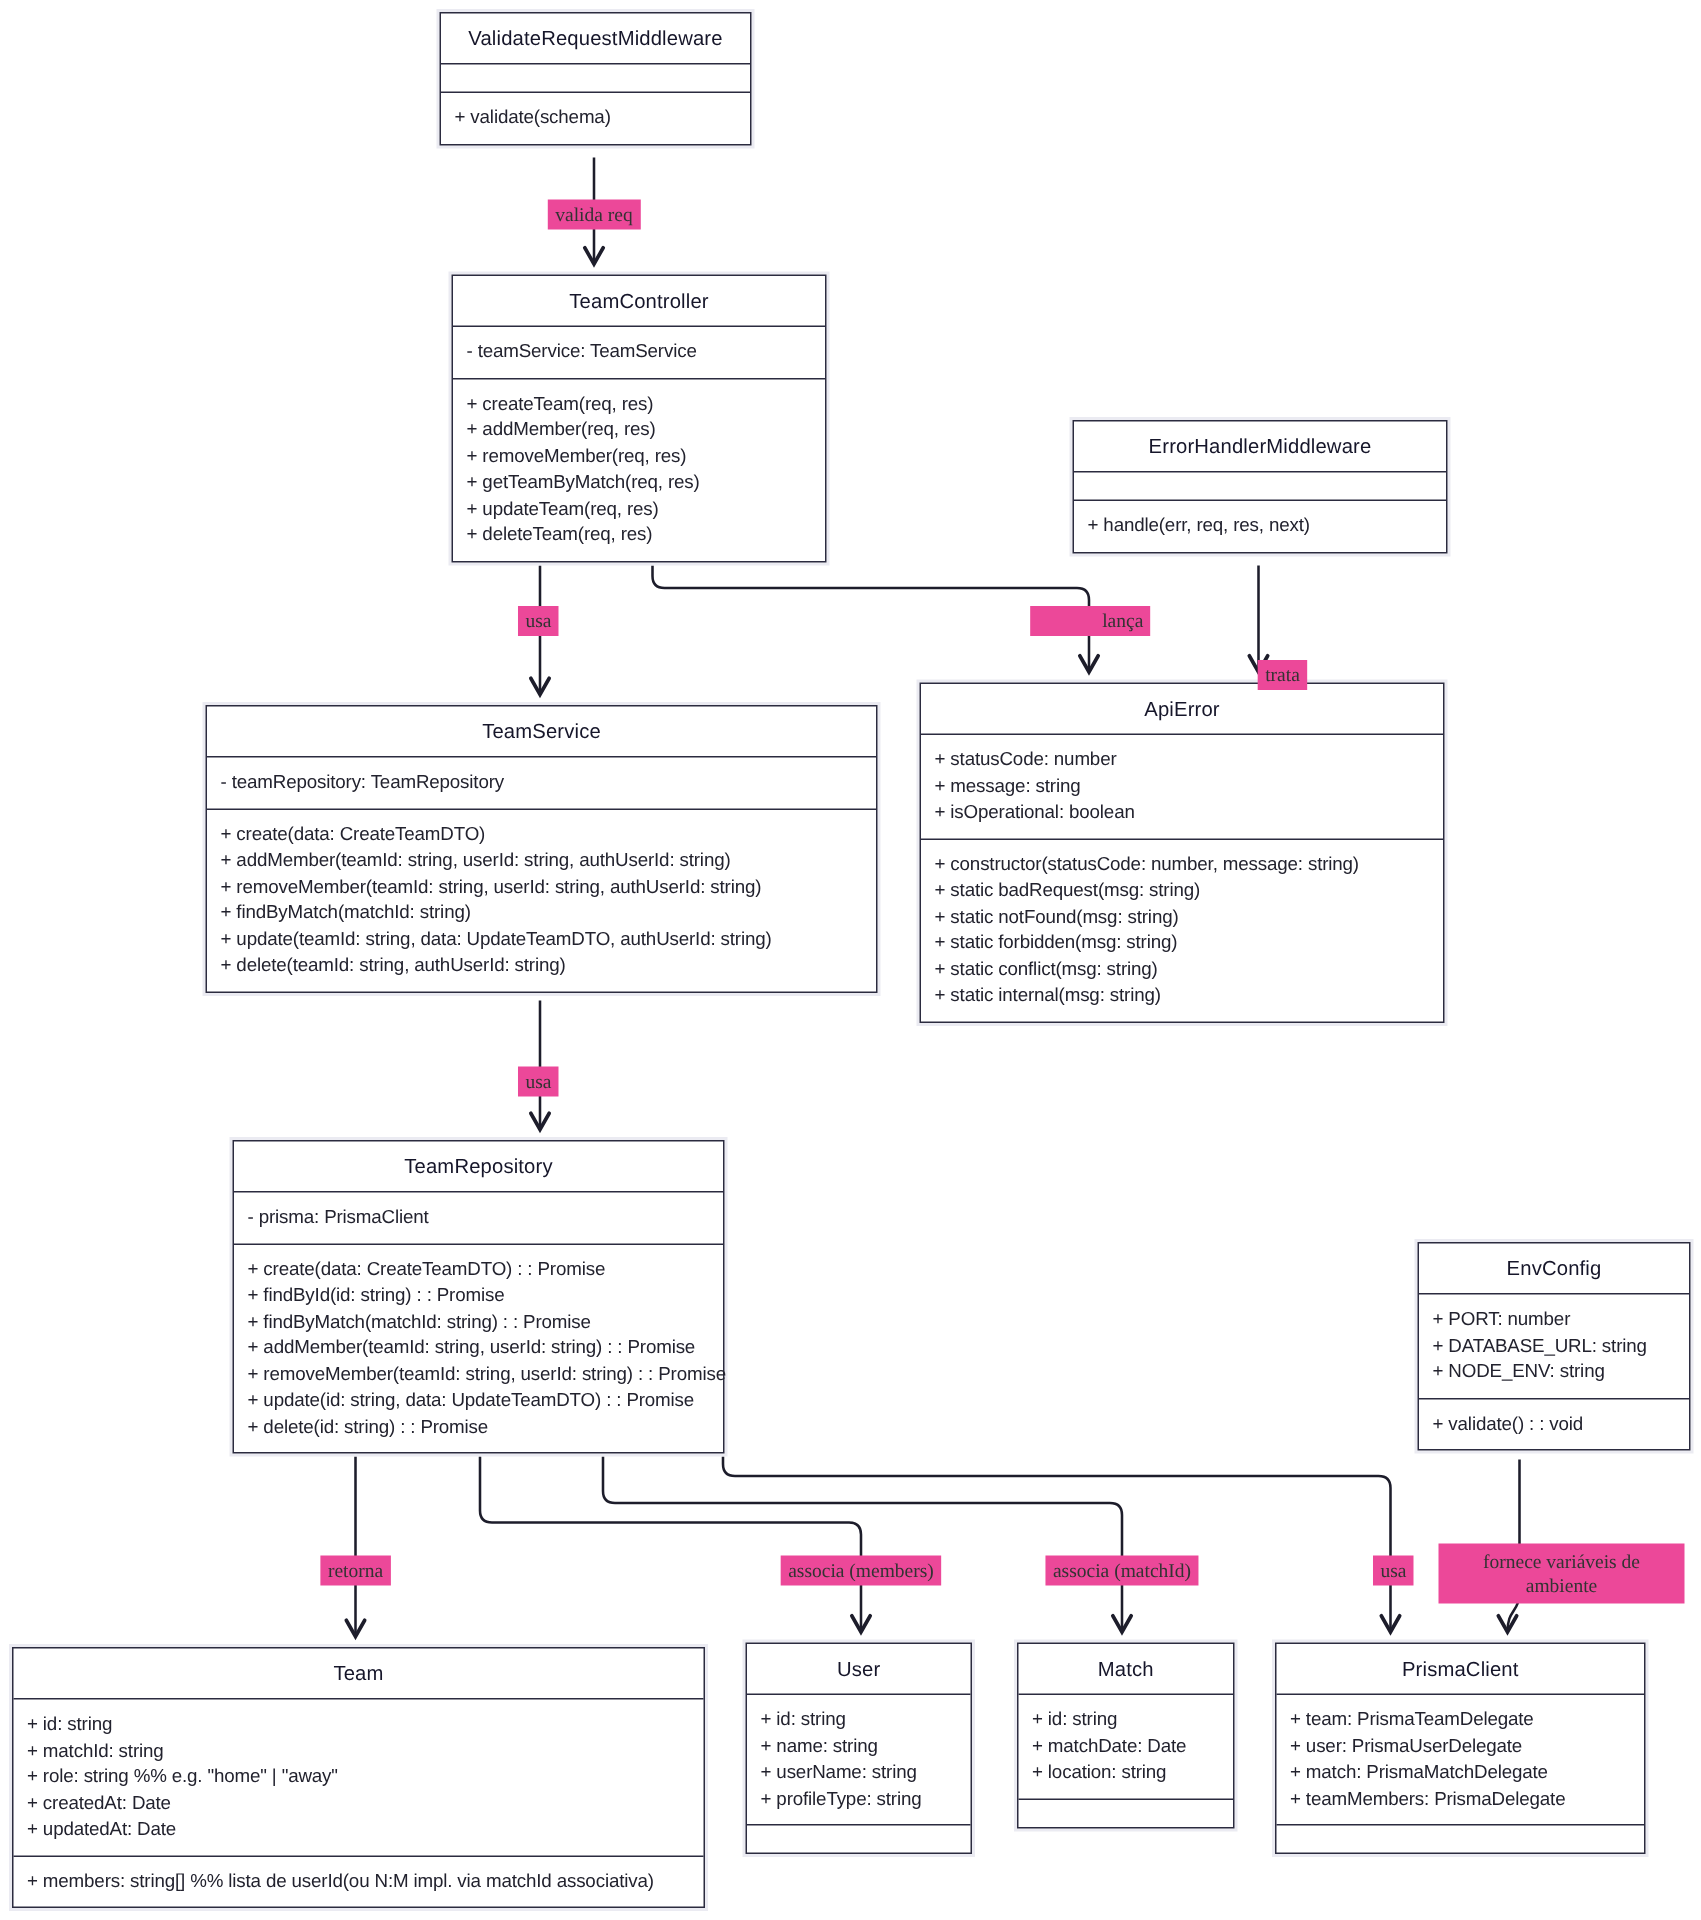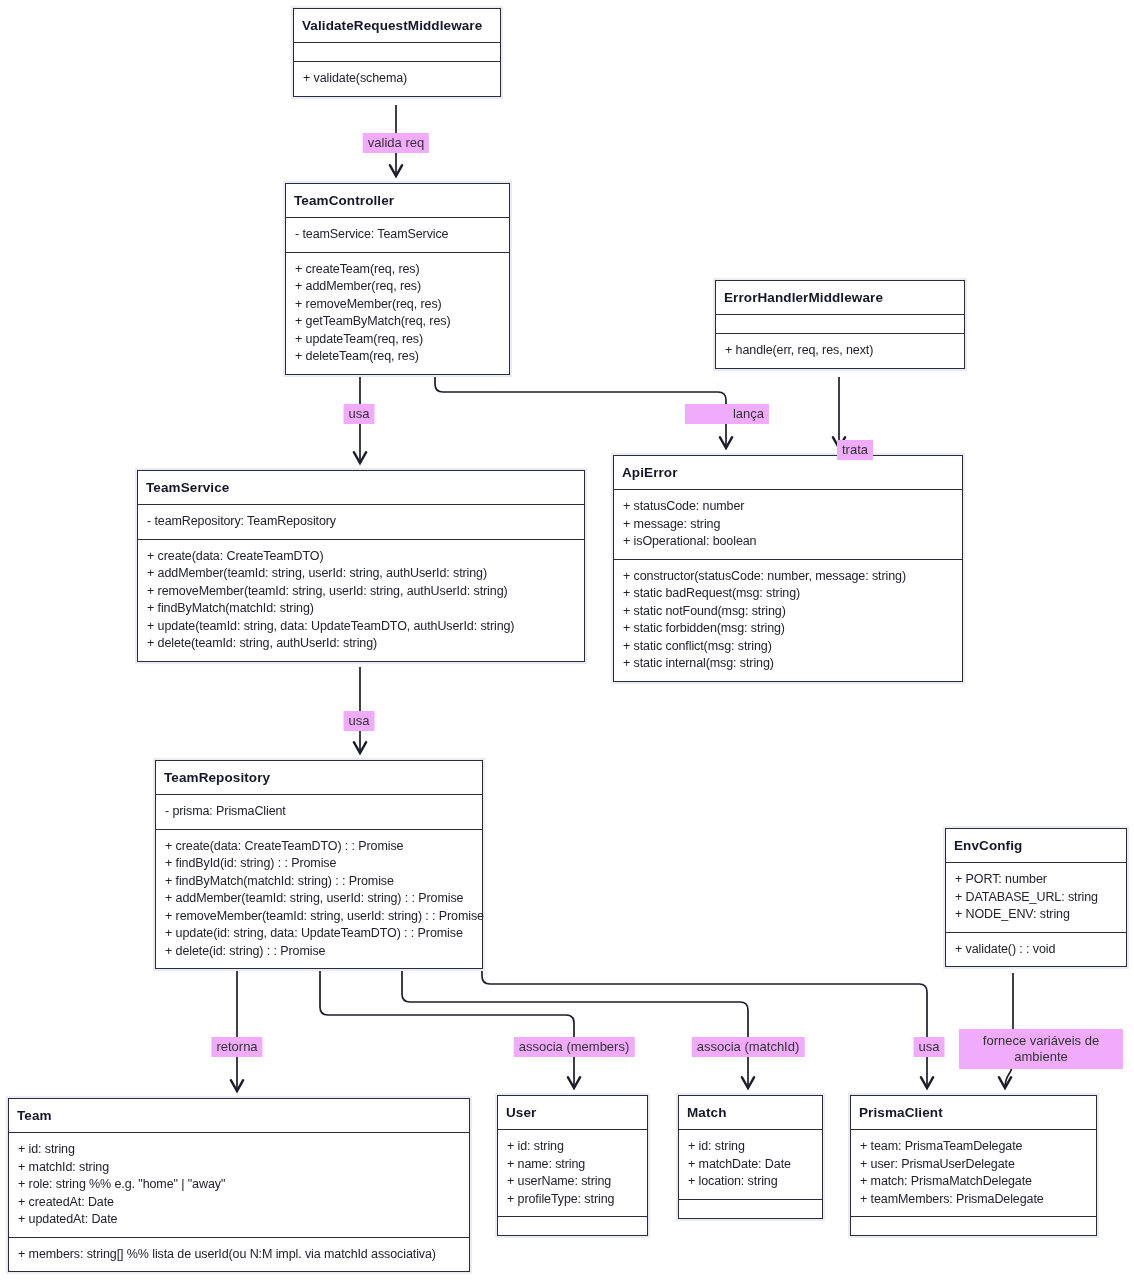--- a/index.html
+++ b/index.html
@@ -7,35 +7,35 @@
     position:relative;width:1134px;height:1280px;background:#ffffff;
     font-family:"Liberation Sans","DejaVu Sans",sans-serif;
     color:#21212e;overflow:hidden;
   }
   .edges{position:absolute;left:0;top:0;width:1134px;height:1280px;pointer-events:none;}
   .class-box{
     position:absolute;background:#ffffff;border:1.6px solid #2b2b3f;
     box-shadow:0 0 0 2px #ebebf2;box-sizing:border-box;
   }
   .class-title{
-    font-weight:bold;font-size:13.5px;
+    font-weight:normal;font-size:13.5px;text-align:center;
     padding:9px 8px;color:#16162a;letter-spacing:0.1px;
   }
   .class-section{
     border-top:1.6px solid #2b2b3f;padding:8px 9px;box-sizing:border-box;
   }
   .class-section.empty{padding:0;min-height:19px;}
   .member{
     font-size:12.5px;line-height:17.5px;white-space:nowrap;
     letter-spacing:-0.1px;color:#22222e;
   }
   .edge-label{
     position:absolute;transform:translate(-50%,-50%);
-    background:#f0abfc;color:#333333;font-size:13px;line-height:16px;
-    padding:2px 5px;white-space:nowrap;text-align:center;
+    background:#ec4899;color:#333333;font-size:13px;line-height:16px;
+    padding:2px 5px;white-space:nowrap;text-align:center;font-family:Liberation Serif, serif;
   }
   .edge-label.multiline{white-space:normal;width:148px;padding:4px 8px;}
 </style>
 </head>
 <body>
 
 <div class="stage">
 
   <svg class="edges" width="1134" height="1280" viewBox="0 0 1134 1280">
     <defs>
@@ -58,21 +58,21 @@
   </svg>
 
   <div class="class-box" style="left:293px;top:8px;width:208px;">
     <div class="class-title">ValidateRequestMiddleware</div>
     <div class="class-section empty"></div>
     <div class="class-section">
       <div class="member">+ validate(schema)</div>
     </div>
   </div>
 
-  <div class="class-box" style="left:285px;top:183px;width:225px;">
+  <div class="class-box" style="left:301px;top:183px;width:250px;">
     <div class="class-title">TeamController</div>
     <div class="class-section">
       <div class="member">- teamService: TeamService</div>
     </div>
     <div class="class-section">
       <div class="member">+ createTeam(req, res)</div>
       <div class="member">+ addMember(req, res)</div>
       <div class="member">+ removeMember(req, res)</div>
       <div class="member">+ getTeamByMatch(req, res)</div>
       <div class="member">+ updateTeam(req, res)</div>

